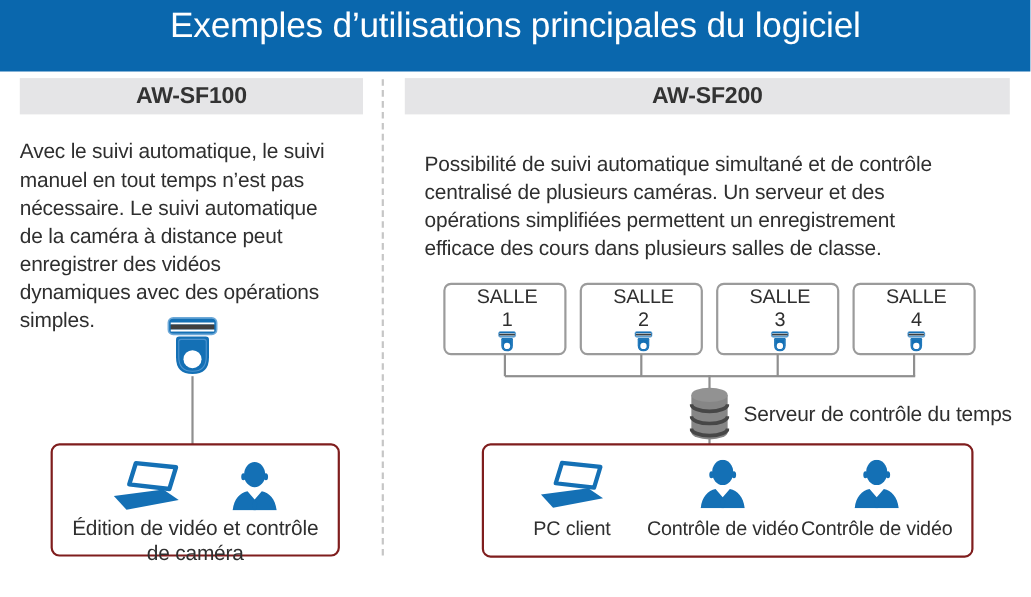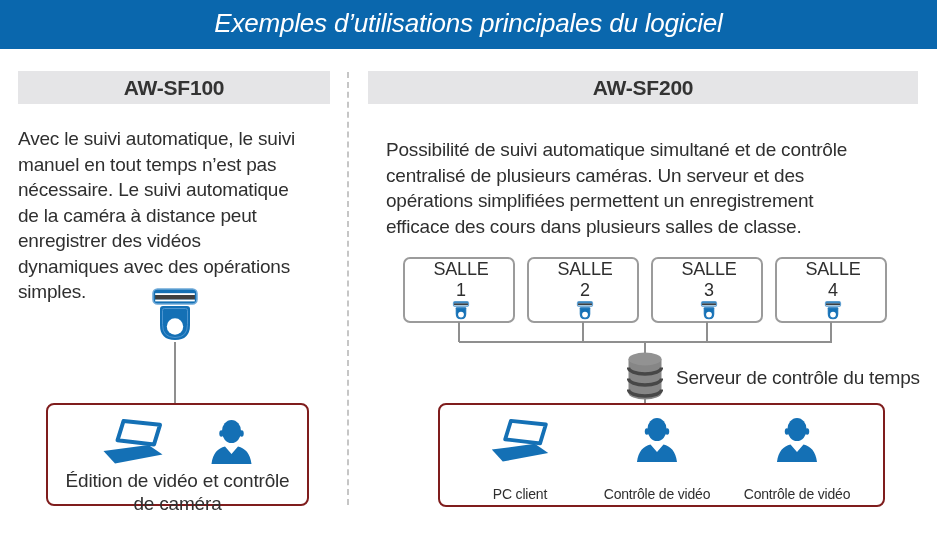--- a/index.html
+++ b/index.html
@@ -1,20 +1,20 @@
 <!DOCTYPE html>
 <html><head>
 <meta charset="utf-8">
 <style>
   html,body{margin:0;padding:0;background:#fff;}
   .page{position:relative;width:937px;height:543px;background:#fff;overflow:hidden;
         font-family:"Liberation Sans",sans-serif;color:#2f2f2f;letter-spacing:-0.012em;}
 
-  .titlebar{position:absolute;left:0;top:0;width:937px;height:49px;background:#0a67ad;
-            color:#fff;font-size:26px;line-height:47px;text-align:center;font-style:italic;}
+  .titlebar{position:absolute;left:0;top:0;width:937px;height:65px;background:#0a67ad;
+            color:#fff;font-size:32px;line-height:47px;text-align:center;}
 
   .sec-h{position:absolute;height:33px;background:#e5e5e7;color:#333;
          font-size:21px;line-height:33px;text-align:center;font-weight:bold;}
   #h100{left:18px;top:71px;width:312px;}
   #h200{left:368px;top:71px;width:550px;}
 
   .para{position:absolute;font-size:19px;line-height:25.5px;white-space:pre-line;}
   #p100{left:18px;top:126px;width:330px;}
   #p200{left:386px;top:137px;width:548px;}
 
@@ -35,21 +35,21 @@
   .room-name{font-size:18px;line-height:21px;text-align:center;}
 
   .camera-abs{position:absolute;left:152px;top:288px;}
   .server-abs{position:absolute;left:627px;top:351px;}
   .server-label{position:absolute;left:676px;top:367px;font-size:19px;white-space:nowrap;}
 
   #box200{left:438px;top:403px;width:447px;height:104px;}
   .client{position:absolute;top:0;display:flex;flex-direction:column;align-items:center;}
   #client1{left:20px;width:120px;} #client2{left:147px;width:140px;} #client3{left:272px;width:170px;}
   .client .cicon{margin-top:13px;height:44px;display:flex;align-items:flex-end;}
-  .client .lbl{font-size:14px;line-height:21px;margin-top:22px;white-space:nowrap;}
+  .client .lbl{font-size:18px;line-height:21px;margin-top:8px;white-space:nowrap;}
 </style>
 </head>
 <body>
 
 <svg width="0" height="0" style="position:absolute" aria-hidden="true">
   <defs>
     <symbol id="sym-camera" viewBox="0 0 46 57">
       <rect x="1" y="1" width="44" height="15" rx="4.5" fill="#1470b5" stroke="#6ea9d8" stroke-width="1.6"></rect>
       <rect x="3.2" y="5.2" width="39.6" height="1.8" fill="#ffffff"></rect>
       <rect x="3.2" y="7" width="39.6" height="4.6" fill="#3f3f3f"></rect>

